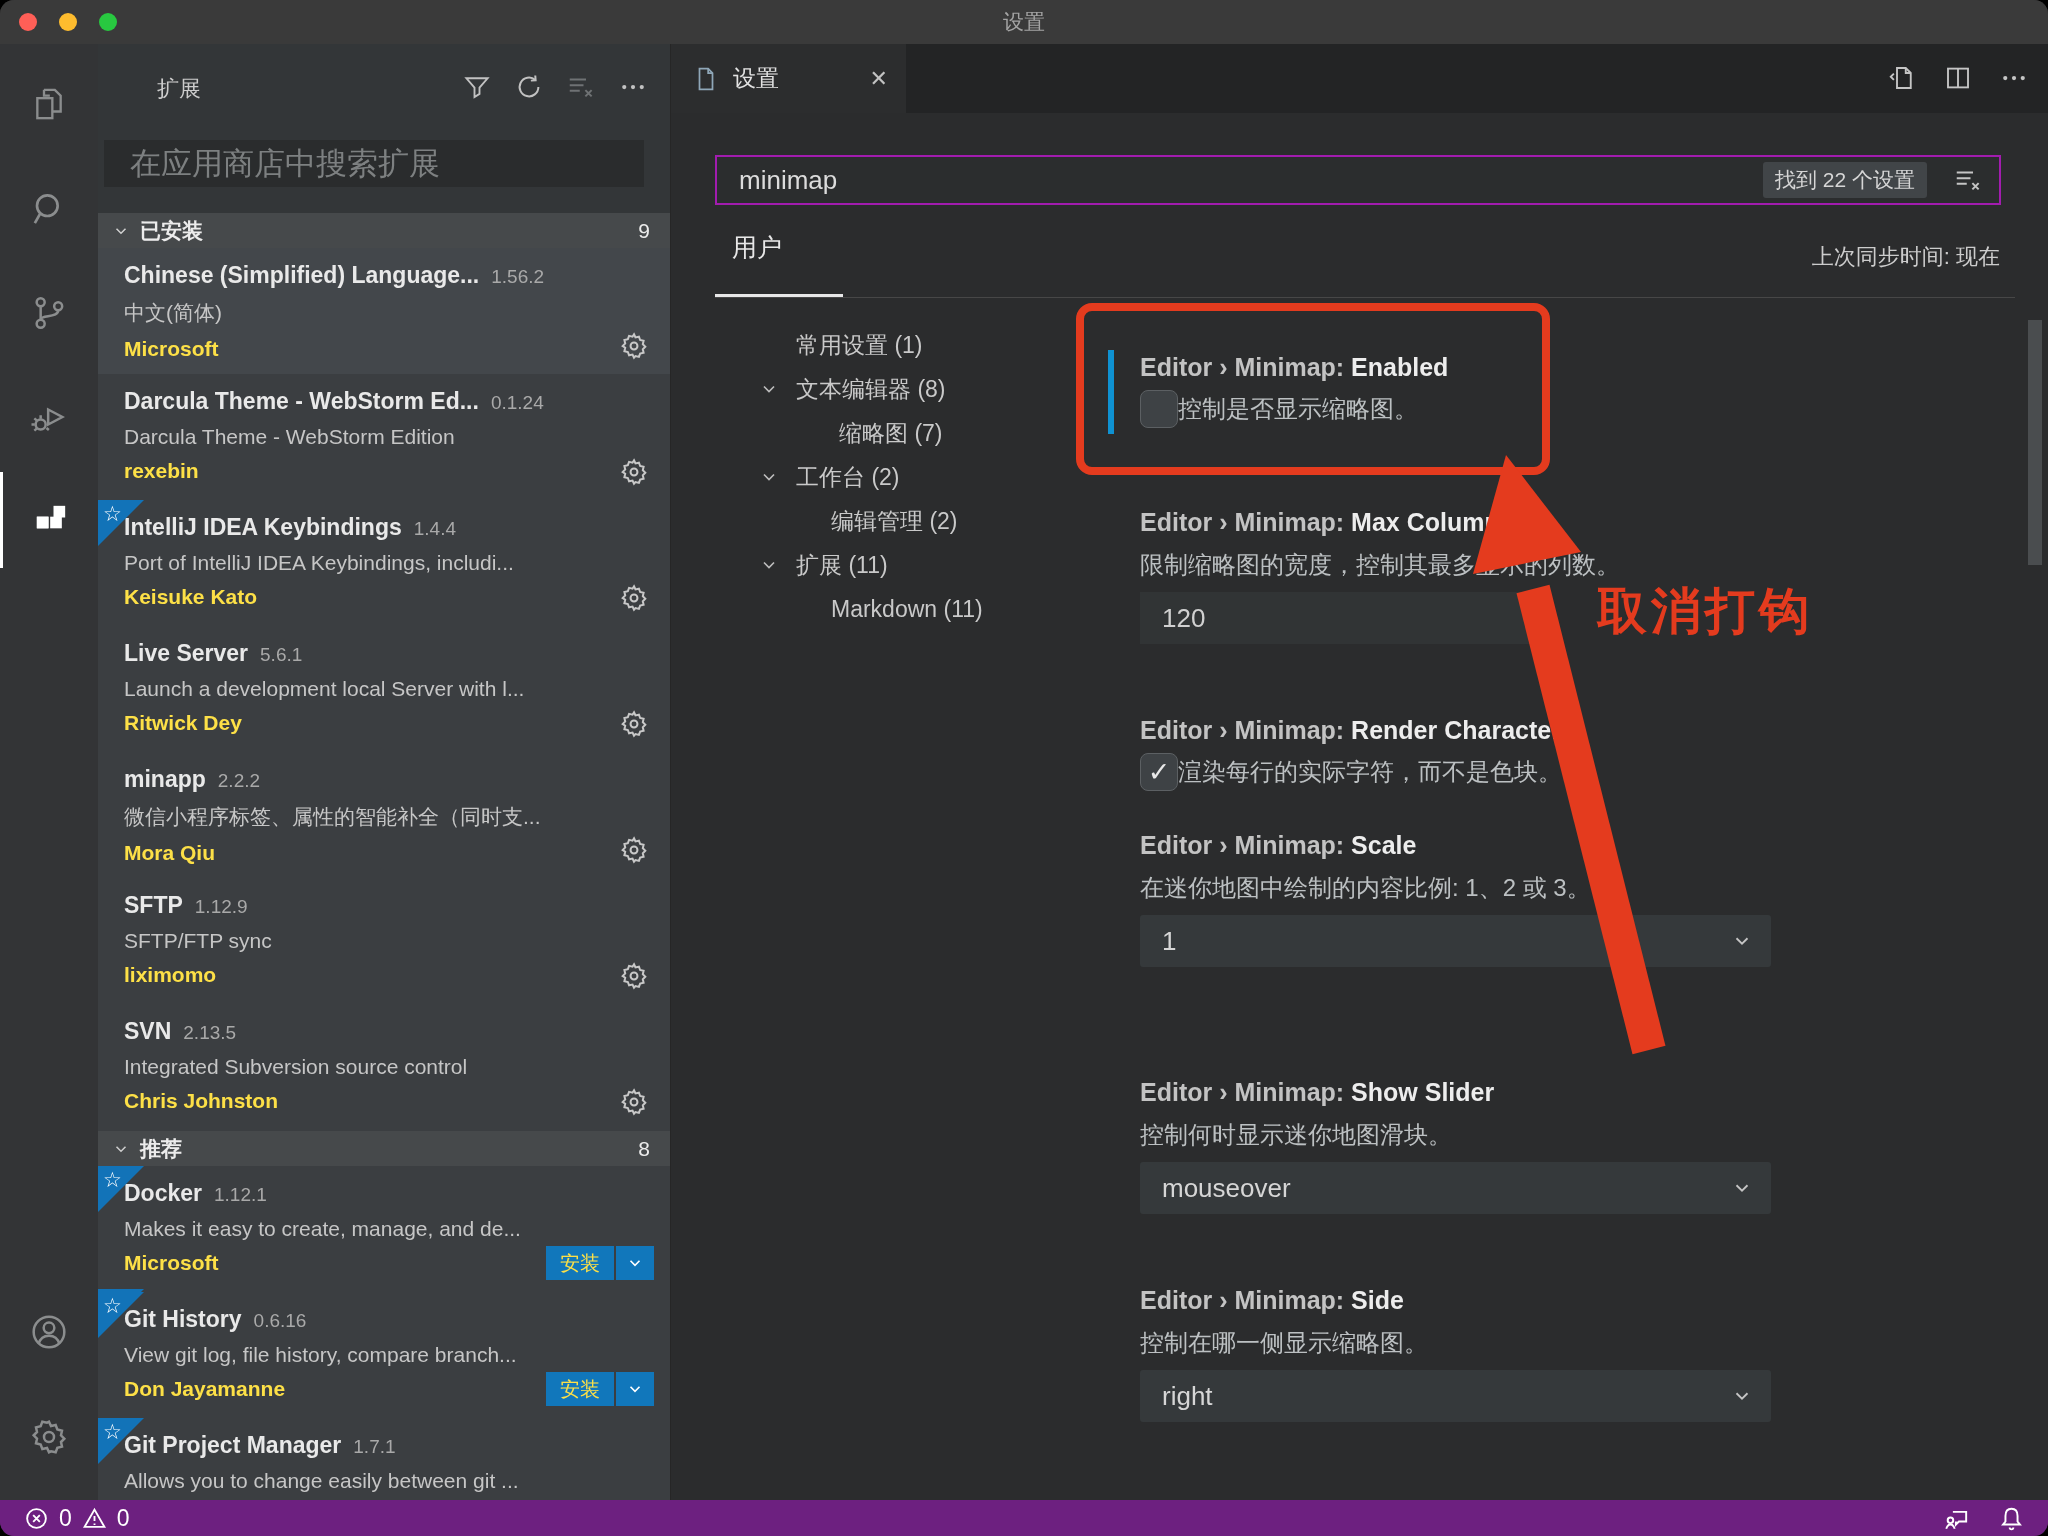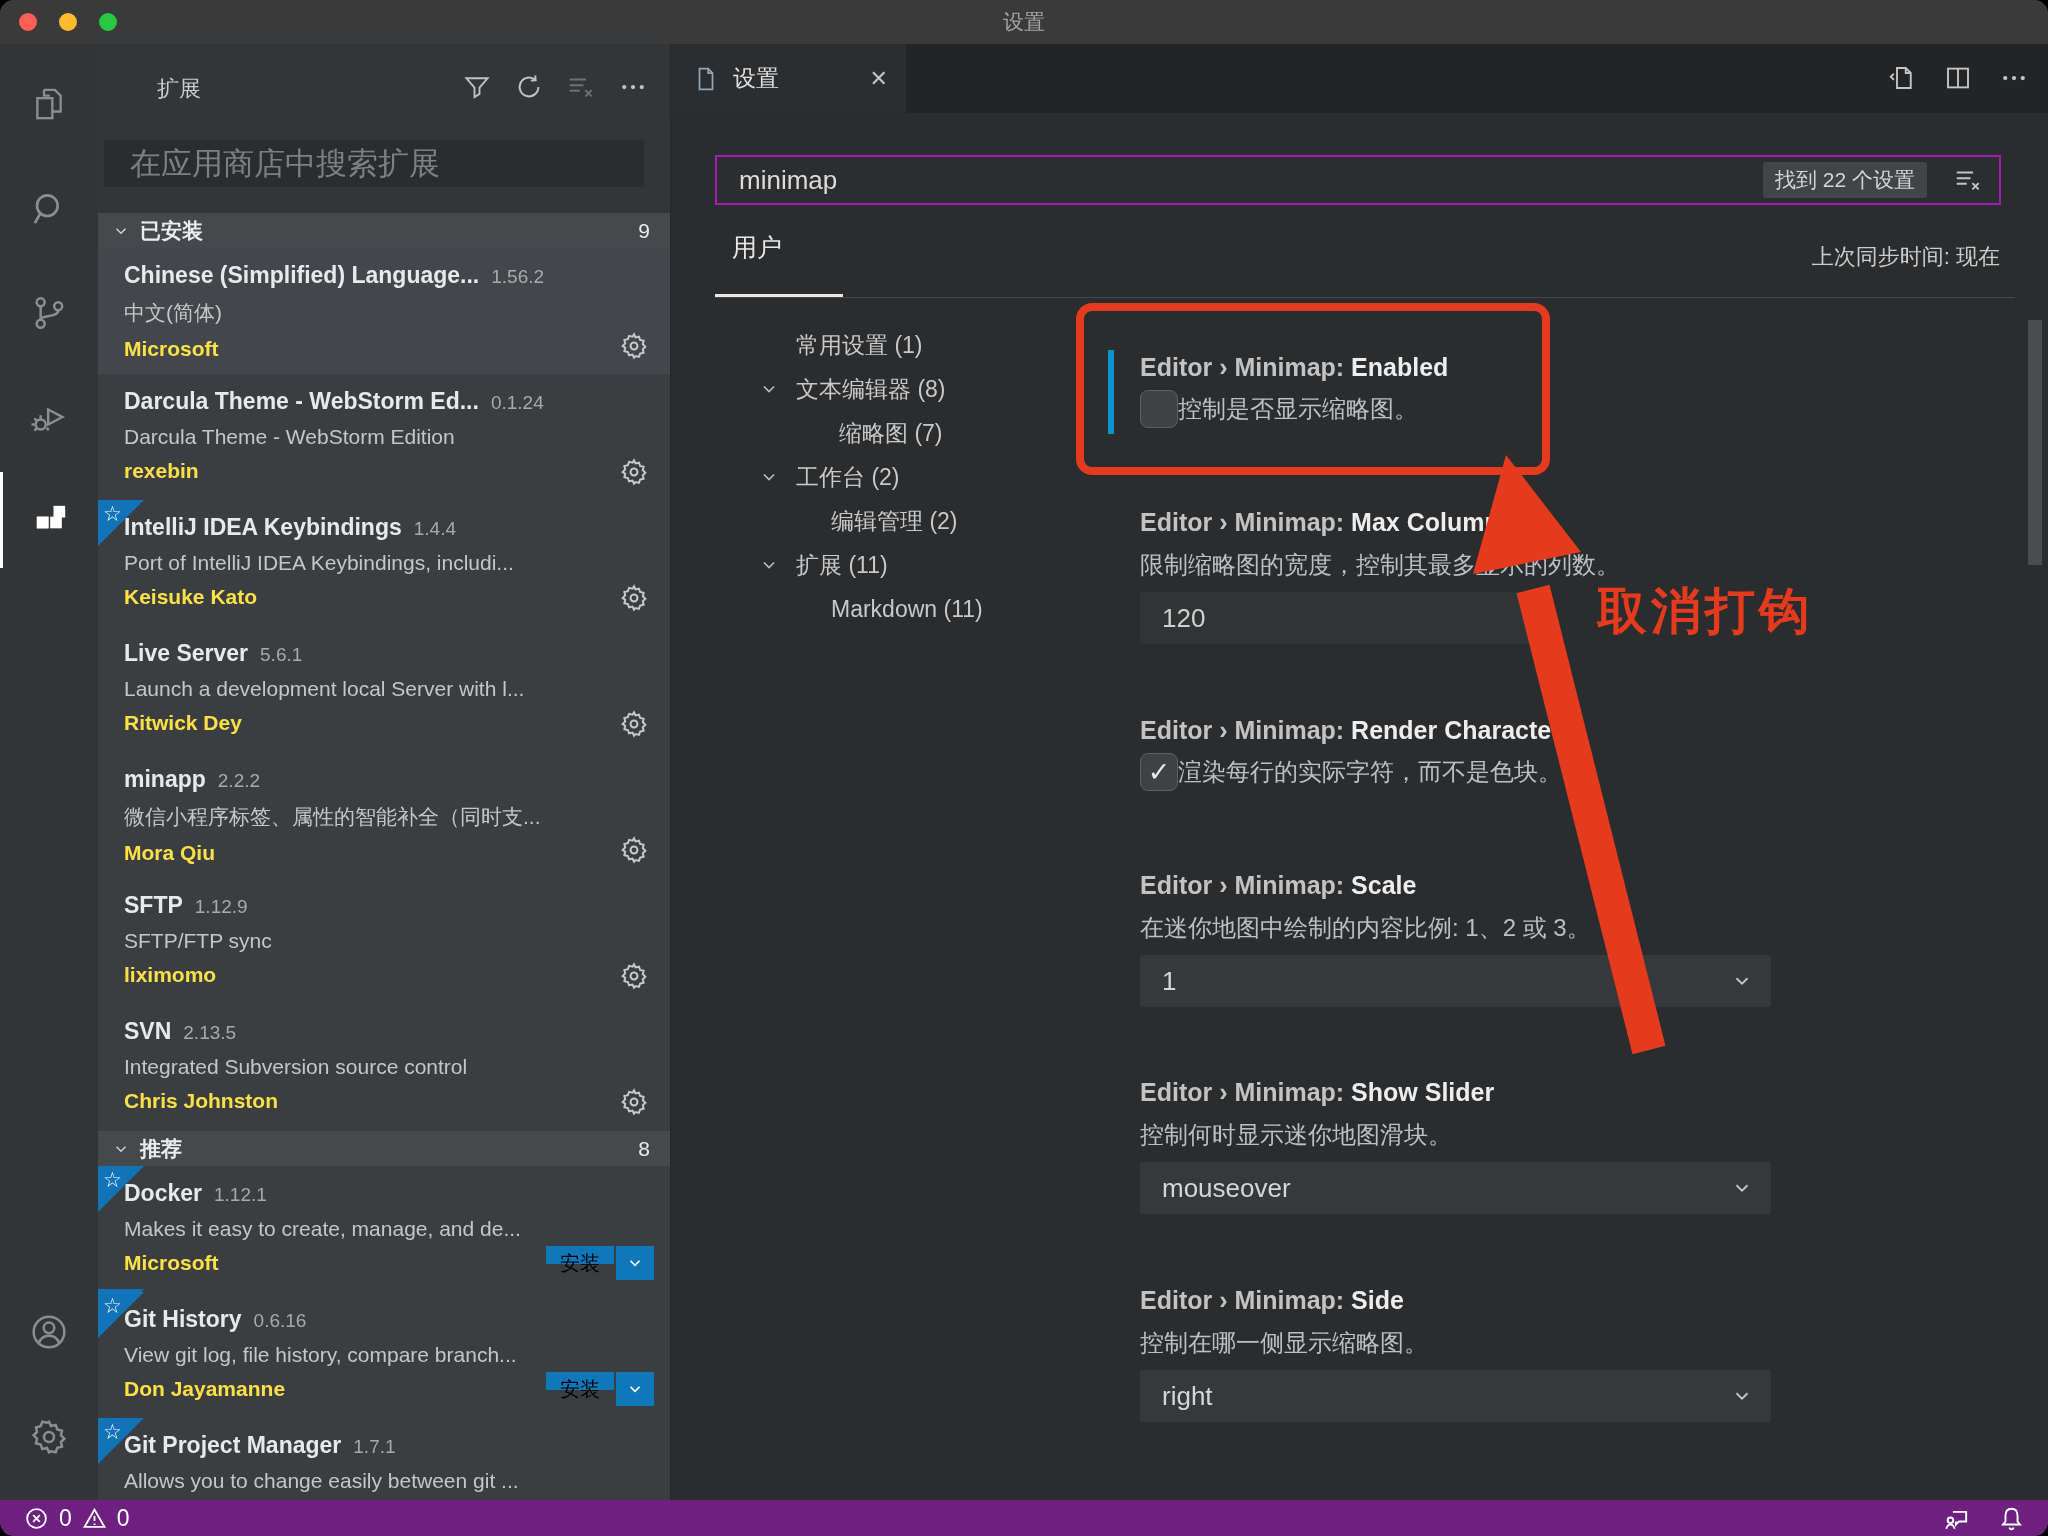--- a/index.html
+++ b/index.html
@@ -34,21 +34,21 @@
   .ext.sel{background:#43474b;}
   .ext .row1{white-space:nowrap;overflow:hidden;}
   .ext .name{font-size:23px;font-weight:bold;color:#e9e9e9;}
   .ext .ver{font-size:19px;color:#a9a9a9;margin-left:12px;margin-top:36px;}
   .ext .desc{margin-top:10px;font-size:21px;color:#c6c6c6;white-space:nowrap;overflow:hidden;}
   .ext .author{margin-top:10px;font-size:21px;font-weight:600;color:#fde047;}
   .ext .gear{position:absolute;right:20px;bottom:12px;width:32px;height:32px;color:#c8c8c8;}
   .star-badge{position:absolute;left:0;top:0;width:0;height:0;border-top:46px solid #1273b8;border-right:46px solid transparent;}
   .star-badge .st{position:absolute;left:5px;top:-44px;color:#fff;font-size:21px;}
   .install-group{position:absolute;right:16px;bottom:12px;display:flex;}
-  .install-btn{height:18px;line-height:34px;padding:0 14px;background:#1177bb;color:#000000;font-size:20px;}
+  .install-btn{height:34px;line-height:34px;padding:0 14px;background:#1177bb;color:#fde047;font-size:20px;}
   .install-dd{width:38px;height:34px;background:#1177bb;margin-left:2px;display:flex;align-items:center;justify-content:center;color:#fff;}
   .install-dd svg{width:18px;height:18px;}
   .badge-sliver{position:absolute;left:0;top:1076px;width:48px;height:11px;overflow:hidden;}
   
   .editor{position:absolute;left:670px;top:44px;width:1378px;height:1456px;background:#2b2c2d;border-left:1px solid #262626;box-sizing:border-box;}
   .tabbar{position:absolute;left:0;top:0;width:1378px;height:69px;background:#232425;}
   .tab{position:absolute;left:0;top:0;width:235px;height:69px;background:#2c2d2e;display:flex;align-items:center;}
   .tab .ticon{width:26px;height:26px;margin-left:22px;color:#8fa7b8;}
   .tab .tlabel{margin-left:14px;font-size:23px;color:#e2e2e2;}
   .tab .tclose{position:absolute;right:18px;top:0;height:69px;line-height:69px;font-size:22px;color:#c2c2c2;}
@@ -442,21 +442,21 @@
     </div>
 
     <div class="setting" style="top:669px">
       <div class="s-title"><span class="s-cat">Editor › Minimap:</span> <span class="s-name">Render Characters</span></div>
       <div class="s-checkrow">
         <span class="checkbox">✓</span>
         <span class="cdesc">渲染每行的实际字符，而不是色块。</span>
       </div>
     </div>
 
-    <div class="setting" style="top:824px">
+    <div class="setting" style="top:784px">
       <div class="s-title"><span class="s-cat">Editor › Minimap:</span> <span class="s-name">Scale</span></div>
       <div class="s-desc">在迷你地图中绘制的内容比例: 1、2 或 3。</div>
       <div class="s-select">
         <span class="val">1</span>
         <span class="chev">
             <svg viewBox="0 0 24 24" fill="none" stroke="currentColor" stroke-width="2">
               <path d="M6 9l6 6 6-6"></path>
             </svg>
           </span>
       </div>

